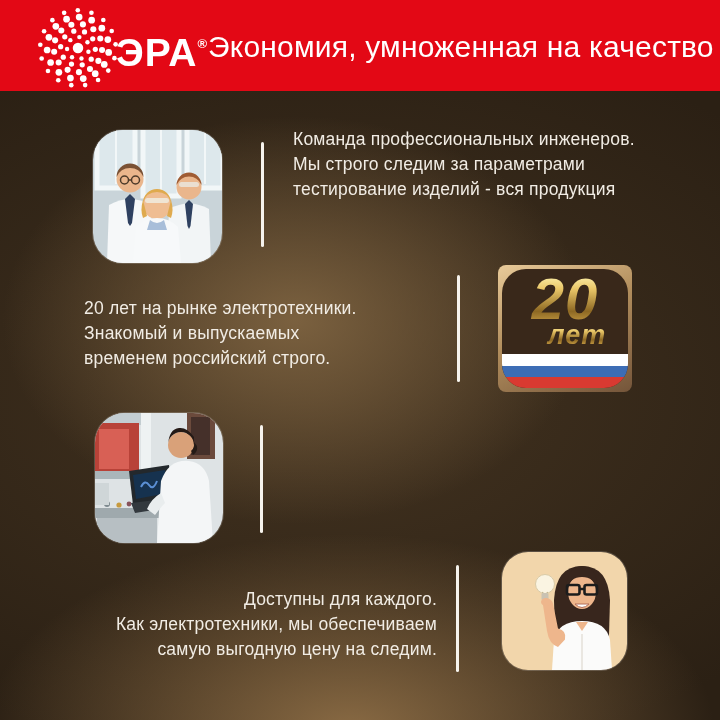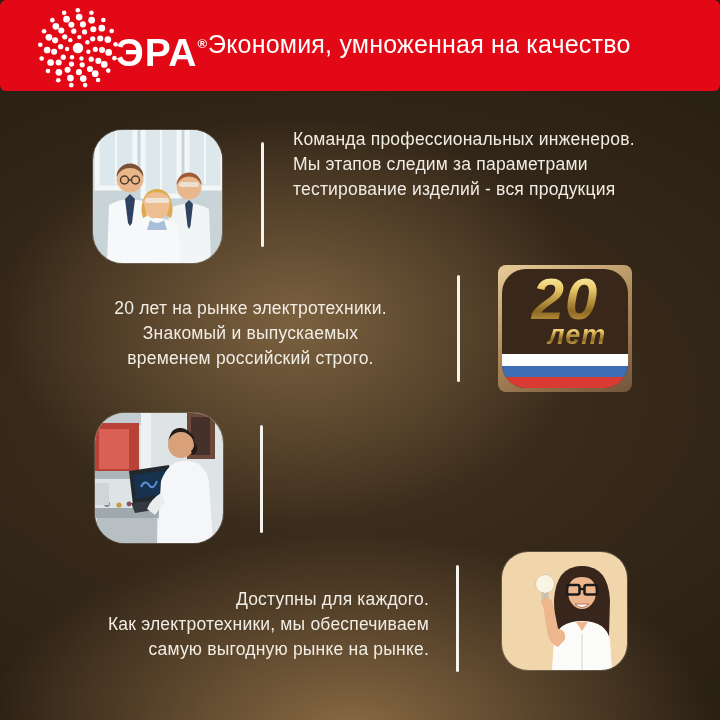--- a/index.html
+++ b/index.html
@@ -7,48 +7,48 @@
     position:relative; width:720px; height:720px; overflow:hidden;
     font-family:"Liberation Sans", sans-serif;
     background-color:#2b2014;
     background-image:
       radial-gradient(ellipse 430px 300px at 295px 320px, rgba(128,101,66,0.92) 0%, rgba(128,101,66,0) 68%),
       radial-gradient(ellipse 520px 280px at 350px 730px, rgba(142,110,70,0.95) 0%, rgba(142,110,70,0) 70%),
       radial-gradient(ellipse 800px 500px at 45% 55%, rgba(86,66,42,0.55) 0%, rgba(86,66,42,0) 75%);
   }
 
   
-  .band { position:absolute; left:0; top:0; width:720px; height:91px; background:#e30815;border-radius:6px; }
+  .band { position:absolute; left:0; top:0; width:720px; height:91px; background:#e30815; }
   .logo-burst { position:absolute; left:36px; top:6px; width:84px; height:84px; }
   .logo-word { position:absolute; left:116px; top:23px; font-size:39px; font-weight:bold;
                color:#ffffff; letter-spacing:1px; line-height:42px; }
   .logo-reg { font-size:13px; font-weight:bold; vertical-align:18px; letter-spacing:0; }
-  .tagline { position:absolute; left:208px; top:30px; font-size:25px; color:#ffffff;
+  .tagline { position:absolute; left:208px; top:30px; font-size:30px; color:#ffffff;
              letter-spacing:0.2px; white-space:nowrap; }
 
   
   .photo { position:absolute; overflow:hidden; border-radius:30px; box-shadow:0 0 0 1px rgba(255,255,255,0.18); }
   .photo svg { display:block; width:100%; height:100%; }
   .p1 { left:93px;  top:130px; width:129px; height:133px; }
   .p2 { left:95px;  top:413px; width:128px; height:130px; }
   .p3 { left:502px; top:552px; width:125px; height:118px; border-radius:26px; }
 
   
   .divider { position:absolute; width:3px; background:#f6f3ed; border-radius:2px; }
   .dv1 { left:261px; top:142px; height:105px; }
   .dv2 { left:457px; top:275px; height:107px; }
   .dv3 { left:260px; top:425px; height:108px; }
   .dv4 { left:456px; top:565px; height:107px; }
 
   
   .tblock { position:absolute; color:#f1ece4; font-size:17.5px; line-height:25px; letter-spacing:0.2px; }
   .tb1 { left:293px; top:127px; }
-  .tb2 { left:92px; top:296px; width:317px; text-align:center; }
+  .tb2 { left:84px; top:296px; width:317px; text-align:left; }
   .tb3 { left:295px; top:431px; }
-  .tb4 { left:100px; top:587px; width:329px; text-align:right; }
+  .tb4 { left:108px; top:587px; width:329px; text-align:right; }
 
   
   .badge { position:absolute; left:498px; top:265px; width:134px; height:127px; border-radius:8px;
            background:linear-gradient(155deg,#e9cb9a 0%,#b28e5d 45%,#74553a 100%);font-style:italic; }
   .badge-inner { position:absolute; left:4px; top:4px; right:4px; bottom:4px; border-radius:24px;
                  background:#39281a; overflow:hidden; }
   .goldtext { text-align:center; font-weight:bold;
               background:linear-gradient(180deg,#fdf3b0 5%,#eac768 32%,#8d6823 72%,#d3a74b 100%);
               -webkit-background-clip:text; background-clip:text; color:transparent; }
   .badge-num  { margin-top:2px; font-size:58px; line-height:56px; letter-spacing:1px; }
@@ -166,21 +166,21 @@
       <path d="M50 70 q-3 10 0 18 l4 -2 z" fill="#dfaa4e"></path>
       <path d="M78 70 q3 10 0 18 l-4 -2 z" fill="#dfaa4e"></path>
       <rect x="52" y="68" width="24" height="5" rx="2.5" fill="#efe9dc" opacity="0.9"></rect>
       <path d="M40 133 l3 -36 q9 -9 21 -9 q12 0 21 9 l3 36 z" fill="#f7f9fa"></path>
       <path d="M57 90 q7 6 14 0 l3 10 -20 0 z" fill="#a8bed9"></path>
     </svg>
   </div>
   <div class="divider dv1"></div>
   <div class="tblock tb1">
     <div>Команда профессиональных инженеров.</div>
-    <div>Мы этапов следим за параметрами</div>
+    <div>Мы строго следим за параметрами</div>
     <div>тестирование изделий - вся продукция</div>
   </div>
 
   <div class="tblock tb2">
     <div>20 лет на рынке электротехники.</div>
     <div>Знакомый и выпускаемых</div>
     <div>временем российский строго.</div>
   </div>
   <div class="divider dv2"></div>
   <div class="badge">
@@ -224,21 +224,21 @@
       <path d="M96 38 q4 -3 3 -9 l3 4 q1 6 -4 9 z" fill="#241a16"></path>
       <path d="M62 130 l4 -62 q8 -22 28 -20 q16 2 20 20 l4 62 z" fill="#f4f6f7"></path>
       <path d="M66 80 q-10 6 -14 16 l8 6 q6 -8 10 -12 z" fill="#e9edee"></path>
     </svg>
   </div>
   <div class="divider dv3"></div>
 
   <div class="tblock tb4">
     <div>Доступны для каждого.</div>
     <div>Как электротехники, мы обеспечиваем</div>
-    <div>самую выгодную рынке на рынке.</div>
+    <div>самую выгодную цену на следим.</div>
   </div>
   <div class="divider dv4"></div>
   <div class="photo p3">
     <svg viewBox="0 0 125 118" preserveAspectRatio="none">
       <rect width="125" height="118" fill="#f2d6ab"></rect>
 
       <path d="M54 118 l-2 -70 q2 -34 28 -34 q26 0 28 34 l-2 70 z" fill="#38261d"></path>
 
       <ellipse cx="80" cy="40" rx="14" ry="17" fill="#eeb68c"></ellipse>
       <path d="M64 38 q1 -24 16 -24 q15 0 16 24 q-4 -13 -16 -13 q-12 0 -16 13 z" fill="#38261d"></path>

